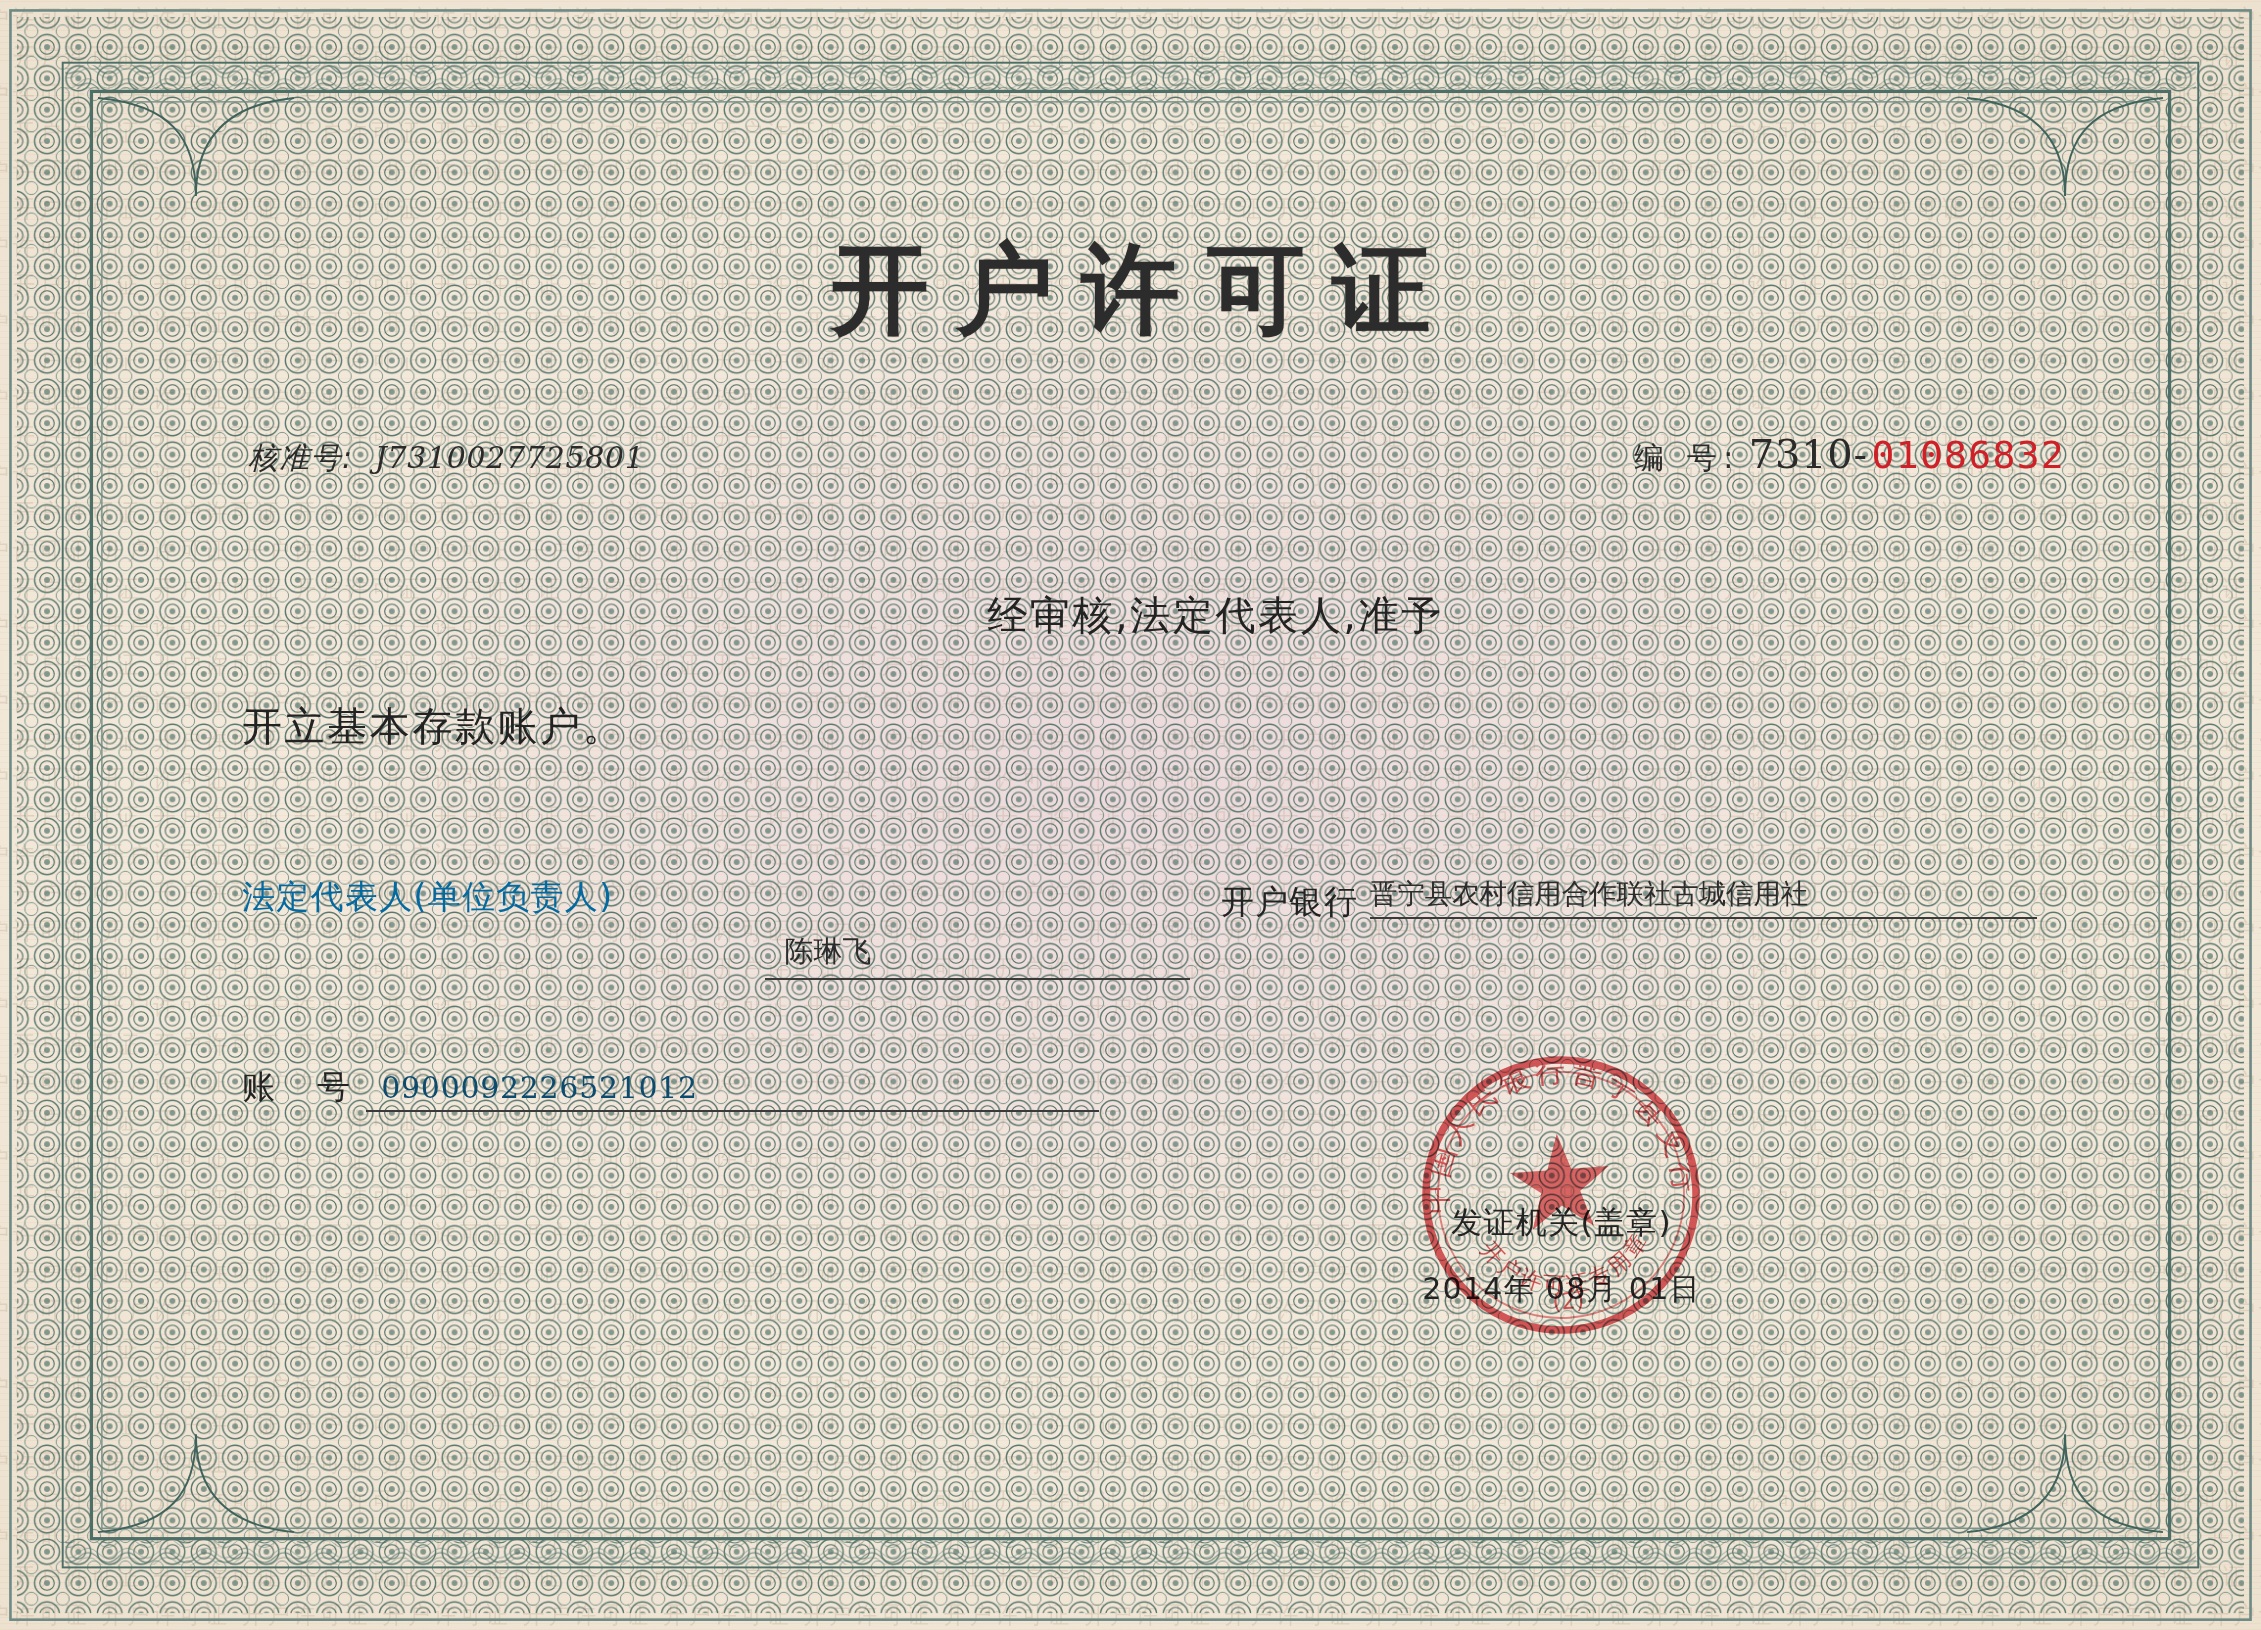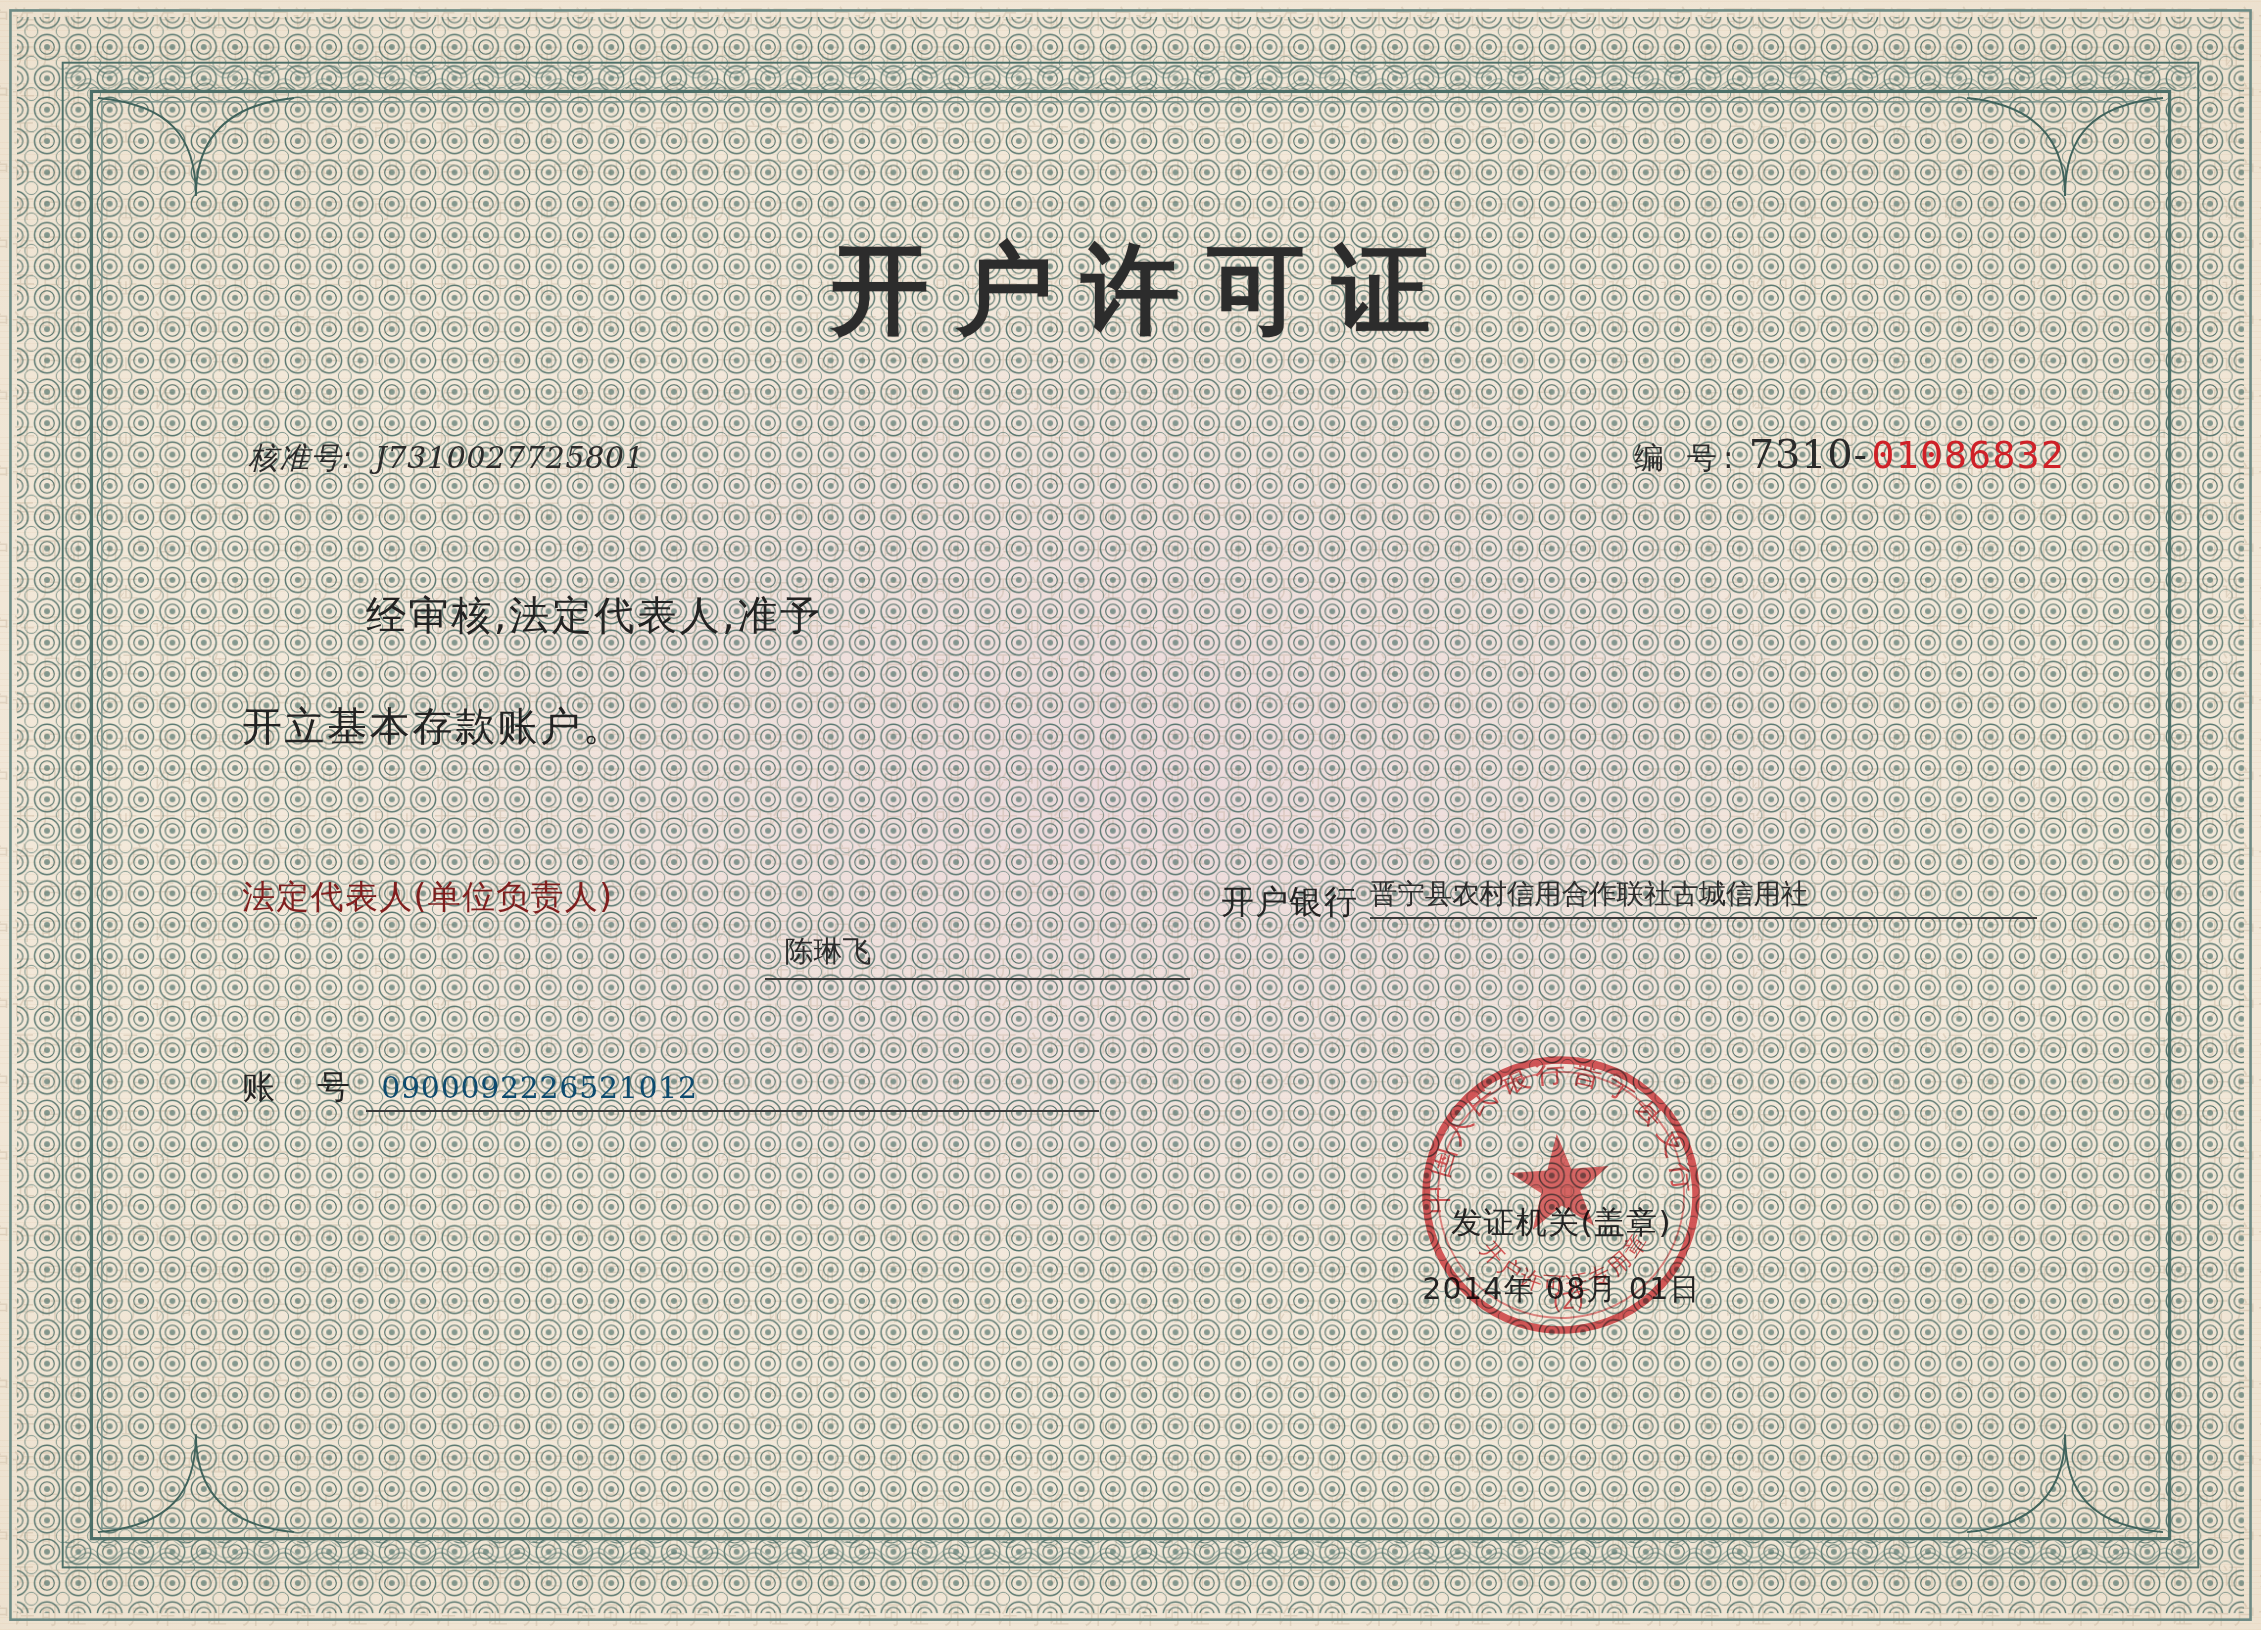--- a/index.html
+++ b/index.html
@@ -160,20 +160,21 @@
   .body-line1 {
     position: absolute;
     left: 366px;
     top: 588px;
     right: 196px;
     display: flex;
     align-items: baseline;
     font-size: 40px;
     color: #222;
     letter-spacing: 2.6px;
+    justify-content: center;
   }
   .body-line1 .lead { white-space: nowrap; }
   .body-line1 .fill {
     flex: 0 0 810px;
     margin: 0 11.8px;
     border-bottom: 2px solid #3a3a3a;
     text-align: left;
     font-size: 30px;
     letter-spacing: 0.7px;
     padding-bottom: 5.2px;
@@ -193,21 +194,21 @@
 
   .row-rep {
     position: absolute;
     left: 242px;
     top: 875px;
     width: 980px;
   }
   .row-rep .label {
     font-size: 33px;
     letter-spacing: 1.3px;
-    color: #7f1d1d;
+    color: #0369a1;
   }
   .row-rep .field {
     margin-top: 11.8px;
     margin-left: 523px;
     width: 405px;
     border-bottom: 2px solid #3a3a3a;
     font-size: 29px;
     padding-bottom: 6px;
     padding-left: 19.6px;
     color: #2b2b2b;

